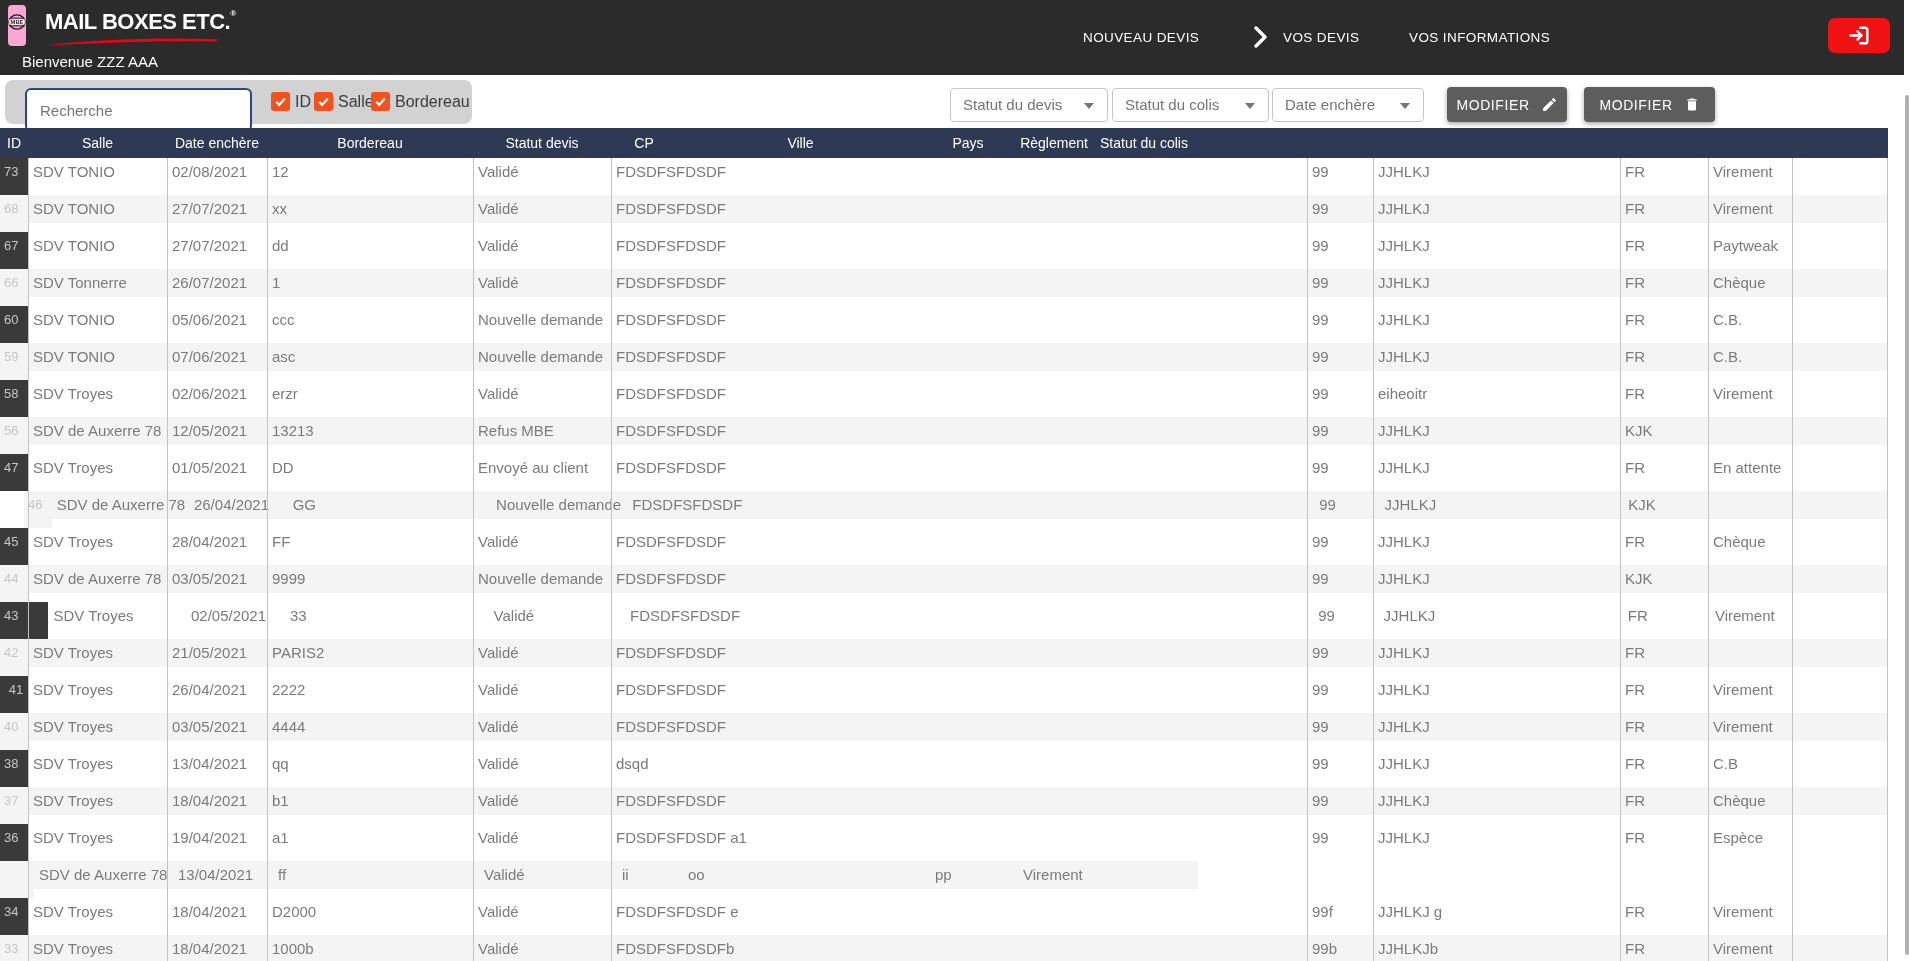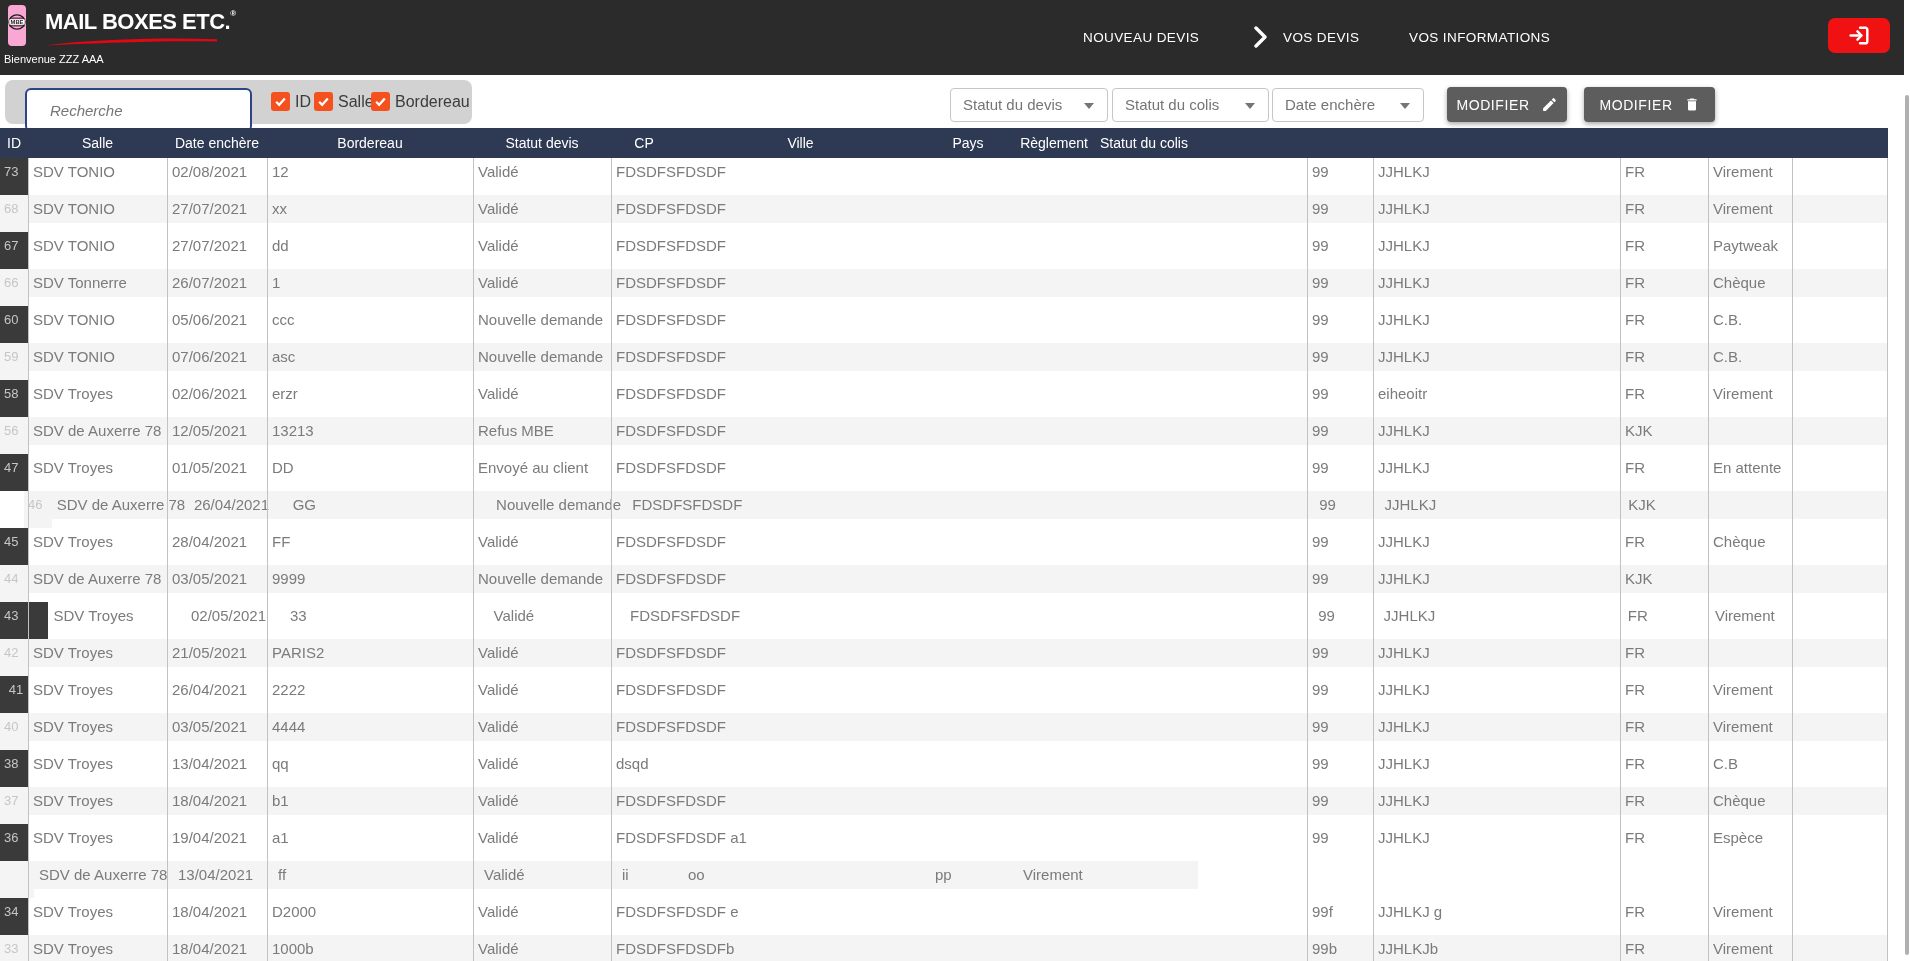--- a/index.html
+++ b/index.html
@@ -7,36 +7,36 @@
   body { position:relative; background:#fff; font-family:"Liberation Sans", sans-serif; }
 
   
   .app-header { position:absolute; left:0; top:0; width:1910px; height:75px; background:#2b2b2b; }
   .logo-box { position:absolute; left:8px; top:5px; width:18px; height:41px; background:#f9a8d4; border-radius:4px;
               display:flex; align-items:flex-start; justify-content:center; cursor:pointer; }
   .wordmark { position:absolute; left:45px; top:9px; color:#fff; font-size:22px; font-weight:bold;
               letter-spacing:-0.5px; white-space:nowrap; cursor:pointer; }
   .wordmark sup { font-size:8px; vertical-align:top; }
   .swoosh { position:absolute; left:45px; top:37px; width:172px; height:9px; }
-  .welcome { position:absolute; left:4px; top:53px; color:#fff; font-size:11px; }
+  .welcome { position:absolute; left:22px; top:53px; color:#fff; font-size:15px; }
 
   .nav-item { position:absolute; top:30px; color:#fff; font-size:13.5px; letter-spacing:0.4px; cursor:pointer; white-space:nowrap; }
   .nav-chevron { position:absolute; left:1253px; top:26px; width:16px; height:22px; }
 
   .login-btn { position:absolute; left:1586px; top:18px; width:211px; height:35px; background:#3d6ba5; color:#fff;
                border:none; border-radius:4px; font-size:13.5px; letter-spacing:0.4px; cursor:pointer;
                font-family:"Liberation Sans", sans-serif; }
   .logout-btn { position:absolute; left:1828px; top:18px; width:62px; height:35px; background:#f01212; border:none;
                 border-radius:7px; display:flex; align-items:center; justify-content:center; cursor:pointer; }
 
   
   .search-panel { position:absolute; left:5px; top:80px; width:467px; height:44px; background:#d2d2d2; border-radius:8px; }
   .search-input { position:absolute; left:20px; top:8px; width:227px; height:44px; background:#fff;
-                  border:2px solid #2c4586; border-radius:6px; padding:0 23px; font-size:15px; color:#555;
-                  outline:none; font-family:"Liberation Sans", sans-serif;font-style:italic; }
+                  border:2px solid #2c4586; border-radius:6px; padding:0 13px; font-size:15px; color:#555;
+                  outline:none; font-family:"Liberation Sans", sans-serif; }
   .cb-item { position:absolute; top:12px; display:flex; align-items:center; cursor:pointer; }
   .cb-item.c0 { left:266px; } .cb-item.c1 { left:309px; } .cb-item.c2 { left:366px; }
   .cb-box { width:19px; height:19px; background:#f4511e; border-radius:3px; display:flex; align-items:center; justify-content:center; flex:0 0 19px; }
   .cb-label { font-size:16px; color:#3c3c3c; margin-left:5px; white-space:nowrap; }
 
   .filter-select { position:absolute; top:88px; height:34px; background:#fff; border:1px solid #c6c6c6;
                    border-radius:4px; color:#757575; font-size:15px; line-height:32px; padding-left:12px;
                    cursor:pointer; white-space:nowrap; }
   .filter-select .caret { position:absolute; right:13px; top:14px; width:0; height:0;
                    border-left:5px solid transparent; border-right:5px solid transparent; border-top:6px solid #757575; }

